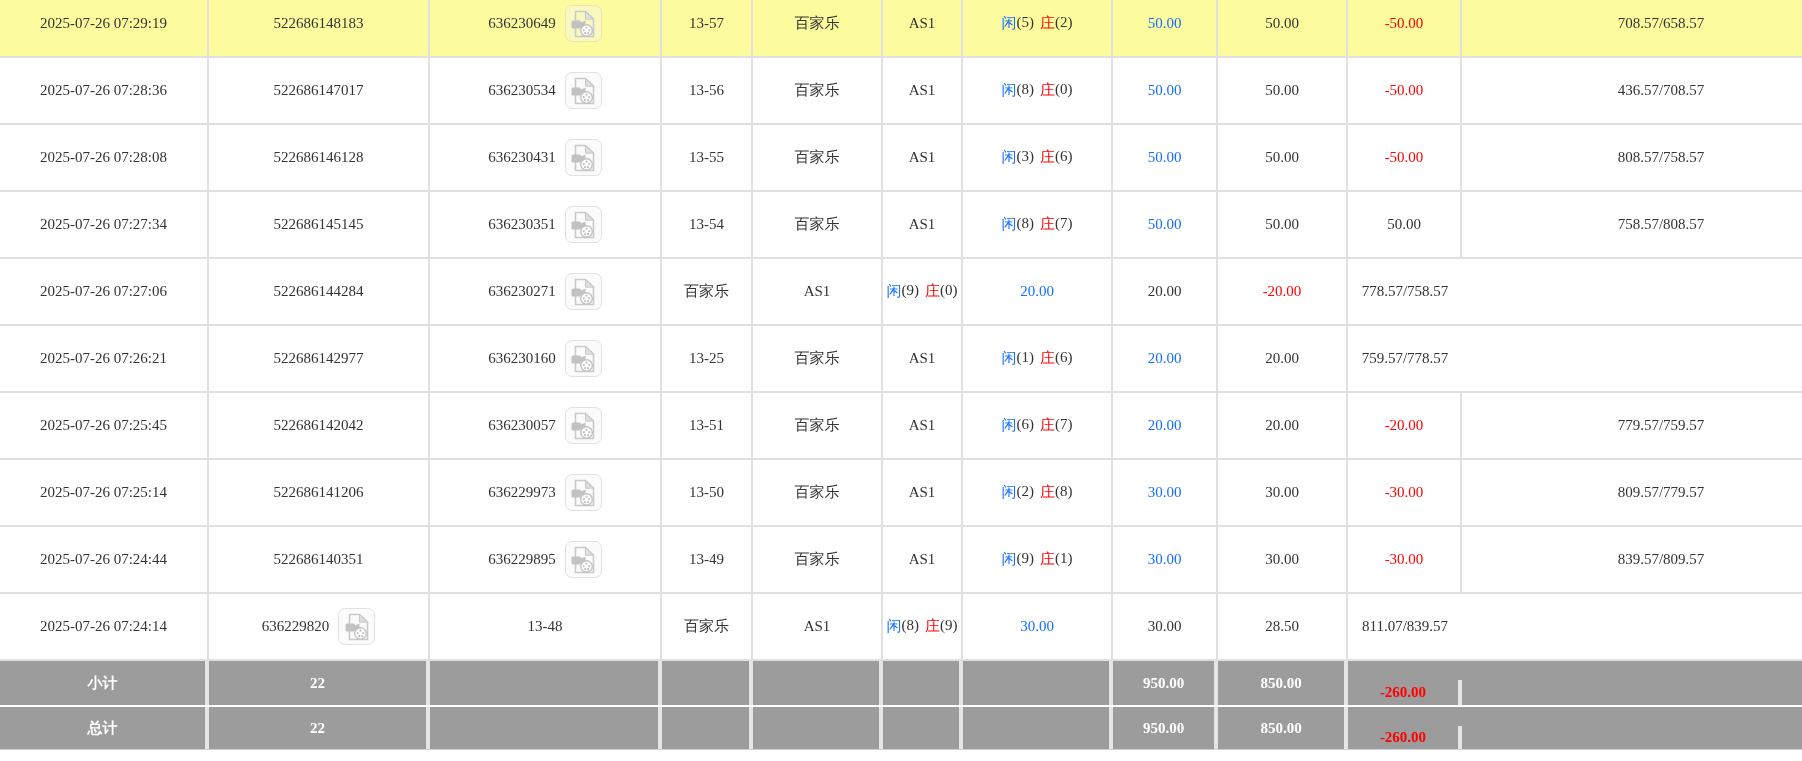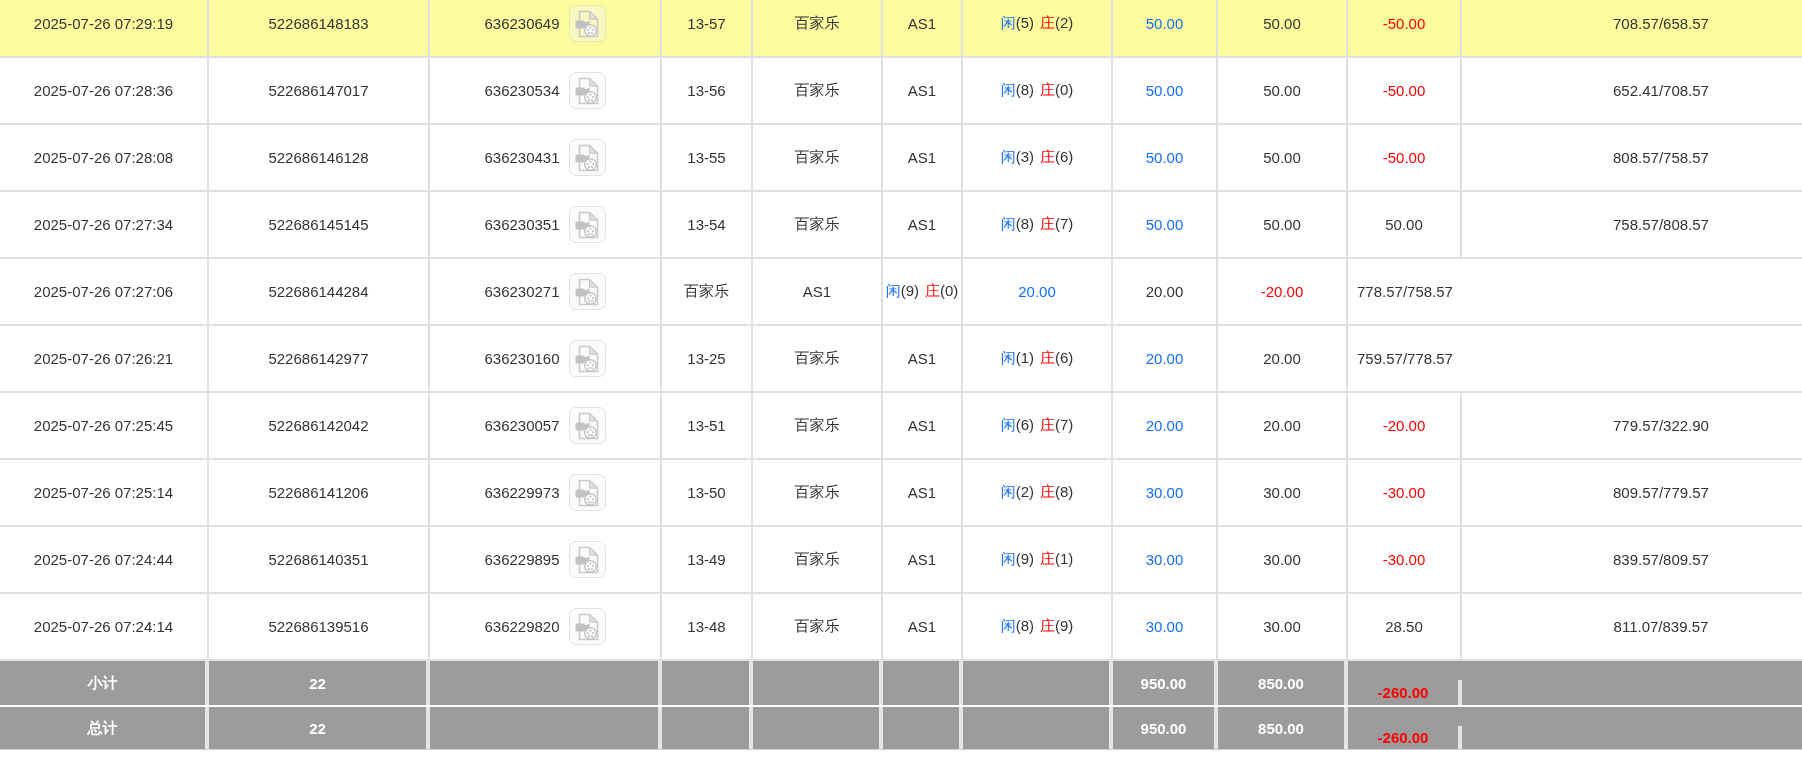--- a/index.html
+++ b/index.html
@@ -5,20 +5,21 @@
   * { margin: 0; padding: 0; box-sizing: border-box; }
   html, body { background: #fff; }
   body { font-family: "Liberation Sans", "DejaVu Sans", sans-serif; }
 
   .screen {
     position: relative;
     width: 1802px;
     height: 761px;
     overflow: hidden;
     background: #fff;
+    font-family: Liberation Serif, serif;
   }
 
   .record-table {
     width: 1860px;          
     margin-top: -9px;       
   }
 
   .row {
     display: grid;
     grid-template-columns: 209px 221px 232px 91px 130px 80px 150px 105px 130px 114px minmax(398px, 1fr);
@@ -207,21 +208,21 @@
     <div class="cell blue">
             <span>50.00</span>
           </div>
     <div class="cell">
             <span>50.00</span>
           </div>
     <div class="cell winloss neg">
             <span>-50.00</span>
           </div>
     <div class="cell">
-            <span>652.41/708.57</span>
+            <span>436.57/708.57</span>
           </div>
   </div>
 
   <div class="row">
     <div class="cell">
             <span>2025-07-26 07:28:08</span>
           </div>
     <div class="cell">
             <span>522686146128</span>
           </div>
@@ -511,21 +512,21 @@
     <div class="cell blue">
             <span>20.00</span>
           </div>
     <div class="cell">
             <span>20.00</span>
           </div>
     <div class="cell winloss neg">
             <span>-20.00</span>
           </div>
     <div class="cell">
-            <span>779.57/322.90</span>
+            <span>779.57/759.57</span>
           </div>
   </div>
 
   <div class="row">
     <div class="cell">
             <span>2025-07-26 07:25:14</span>
           </div>
     <div class="cell">
             <span>522686141206</span>
           </div>
@@ -642,23 +643,20 @@
             <span>-30.00</span>
           </div>
     <div class="cell">
             <span>839.57/809.57</span>
           </div>
   </div>
 
   <div class="row">
     <div class="cell">
             <span>2025-07-26 07:24:14</span>
-          </div>
-    <div class="cell">
-            <span>522686139516</span>
           </div>
     <div class="cell gameid">
       <span>636229820</span>
       <button class="video-btn">
         <span style="display:inline-flex;">
           <svg width="24" height="28" viewBox="0 0 24 28" aria-hidden="true">
             <path d="M4.5 1.5 H14.5 L22.5 9.2 V26.5 H4.5 Z" fill="none" stroke="#c9c9c9" stroke-width="1.6"></path>
             <path d="M14.5 1.5 L22.5 9.2 H14.5 Z" fill="#dedede" stroke="#c9c9c9" stroke-width="1"></path>
             <g fill="#c2c2c2">
               <rect x="0.5" y="10.5" width="9.5" height="8" rx="1.5"></rect>

